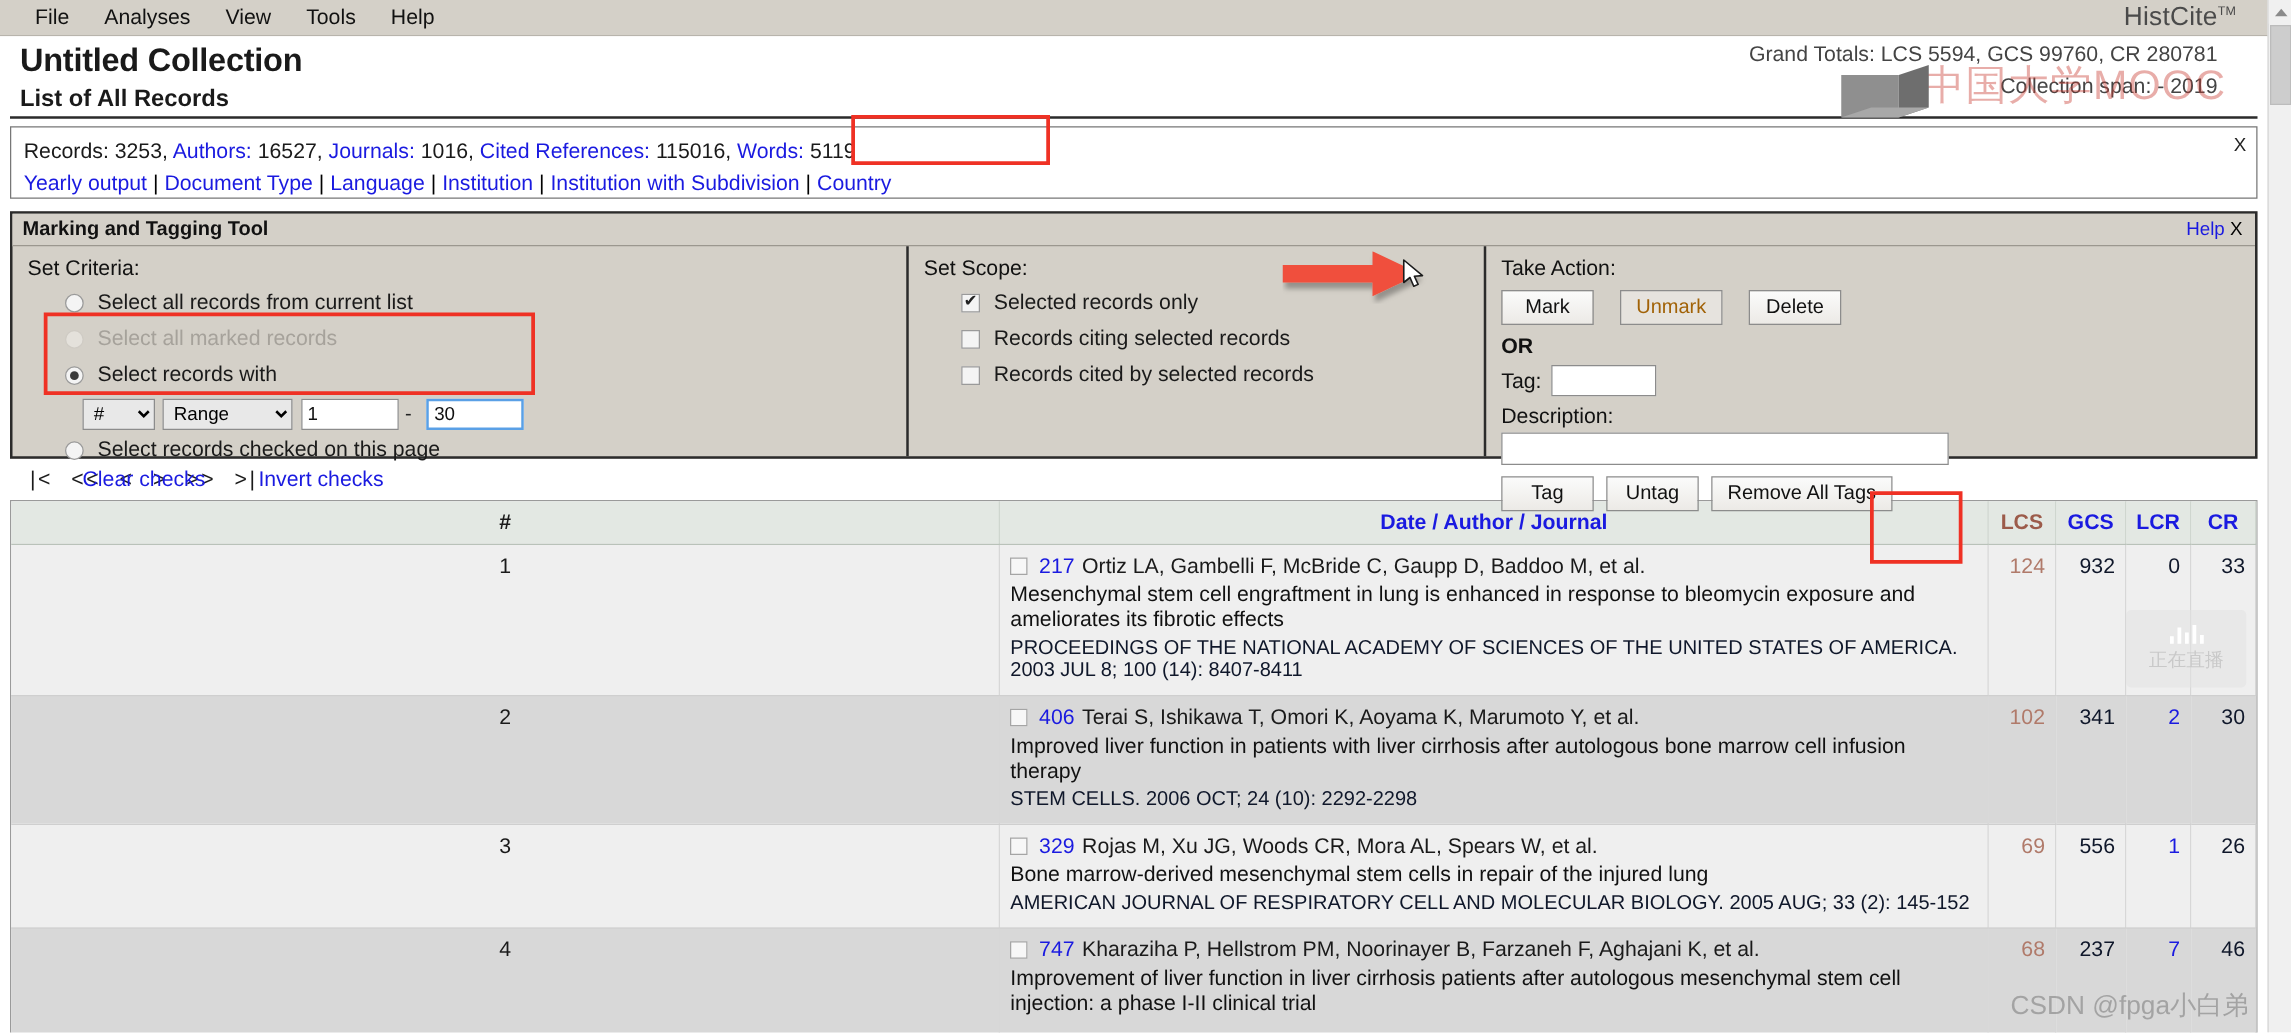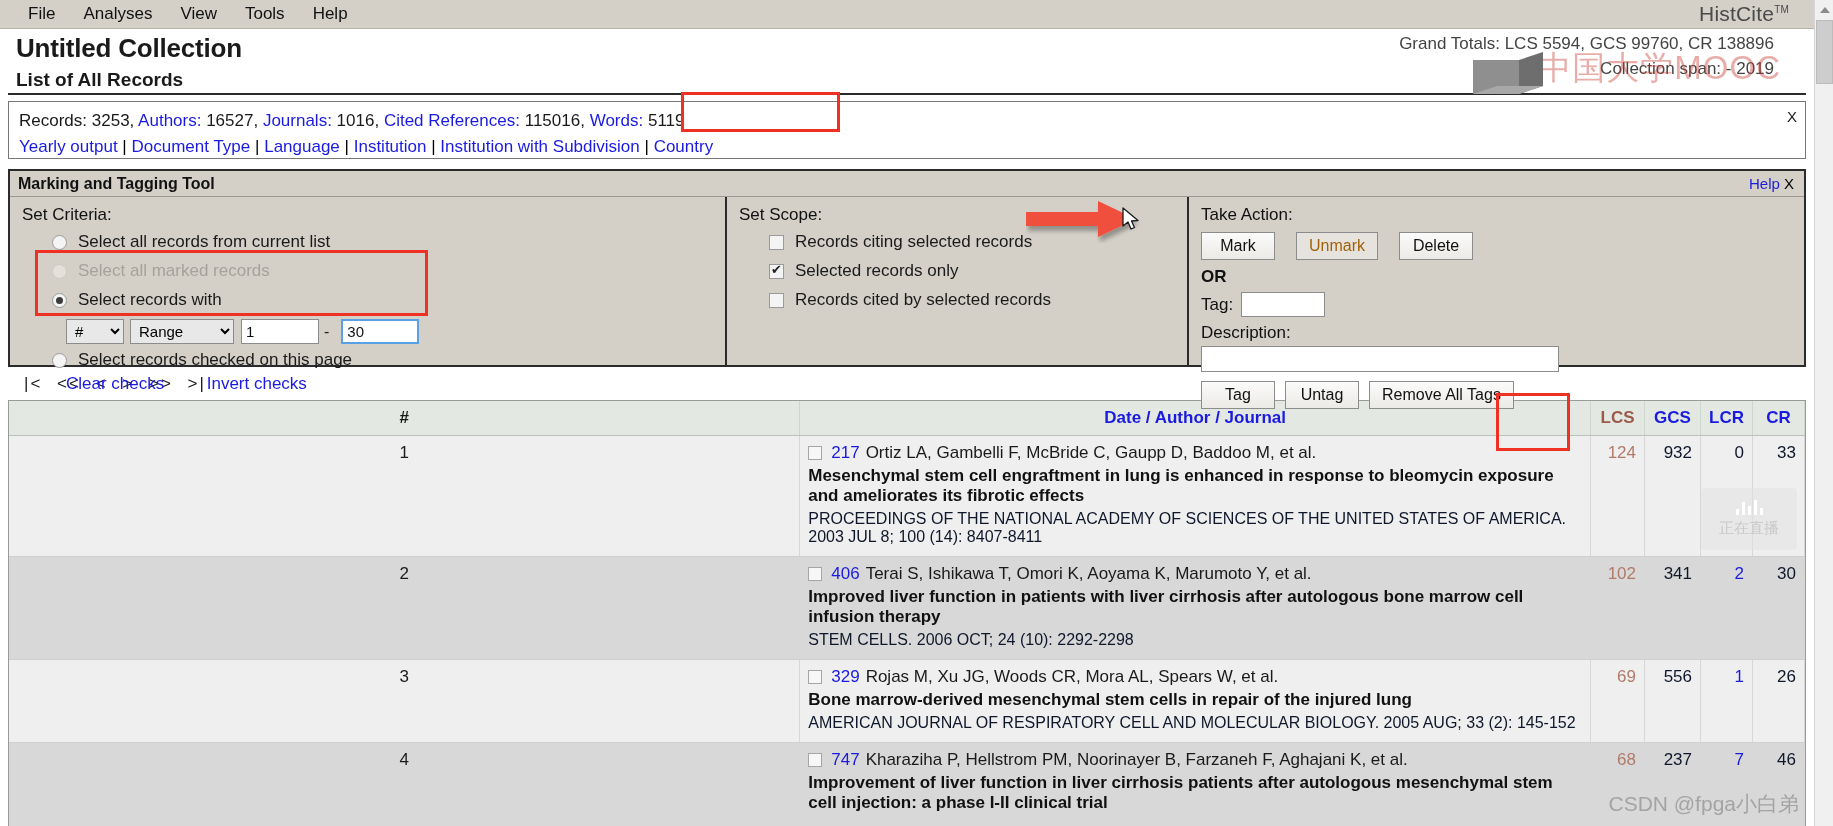--- a/index.html
+++ b/index.html
@@ -185,21 +185,21 @@
   td.cval.lcr { width:52px; }
   td.cval.cr  { width:52px; }
   td.cval.link { color:#1a1ae0; }
 
   .recline1 { font-size:17px; color:#1a1a1a; display:flex; align-items:flex-start; }
   .recbox {
     width:14px;height:14px;border:1px solid #a5a5a5;background:#f7f7f7;
     margin:3px 9px 0 0; flex:none;
   }
   .recid { color:#1a1ae0; margin-right:6px; }
-  .rectitle { font-size:17px; font-weight:bold; color:#111; margin-top:3px; }
+  .rectitle { font-size:17px; font-weight:normal; color:#111; margin-top:3px; }
   .recsrc { font-size:16px; color:#0f172a; margin-top:4px; }
 
   
   .anno { position:absolute; border:3px solid #ef3124; z-index:30; pointer-events:none; }
   #anno-search { left:681px; top:92px; width:159px; height:40px; }
   #anno-crit   { left:35px;  top:250px; width:393px; height:66px; }
   #anno-lcs    { left:1496px; top:393px; width:74px; height:58px; }
 
   #arrow { position:absolute; left:1026px; top:201px; z-index:31; }
 
@@ -230,21 +230,21 @@
   <div class="mi">Help</div>
   <div id="brand"><span>HistCite</span><sup>TM</sup></div>
 </div>
 
 <div id="page">
 
   <div id="titlearea">
     <div id="coltitle">Untitled Collection</div>
     <div id="listtitle">List of All Records</div>
     <div id="totals">
-      <div>Grand Totals: LCS 5594, GCS 99760, CR 138896</div>
+      <div>Grand Totals: LCS 5594, GCS 99760, CR 280781</div>
       <div>Collection span:  - 2019</div>
     </div>
   </div>
 
   <hr class="sep">
 
   <div id="summary">
     <div class="line1">
       <span>Records:</span>
       <span>3253,</span>
@@ -322,26 +322,26 @@
         <div class="linkrow">
           <a href="#">Clear checks</a>
           <a href="#">Invert checks</a>
         </div>
       </div>
 
       <div class="mcol c2">
         <div class="mhead">Set Scope:</div>
 
         <div class="chkrow">
+          <div class="chk on"></div>
+          <div class="lbl">Selected records only</div>
+        </div>
+        <div class="chkrow">
           <div class="chk"></div>
           <div class="lbl">Records citing selected records</div>
-        </div>
-        <div class="chkrow">
-          <div class="chk on"></div>
-          <div class="lbl">Selected records only</div>
         </div>
         <div class="chkrow">
           <div class="chk"></div>
           <div class="lbl">Records cited by selected records</div>
         </div>
       </div>
 
       <div class="mcol c3">
         <div class="mhead">Take Action:</div>
 

